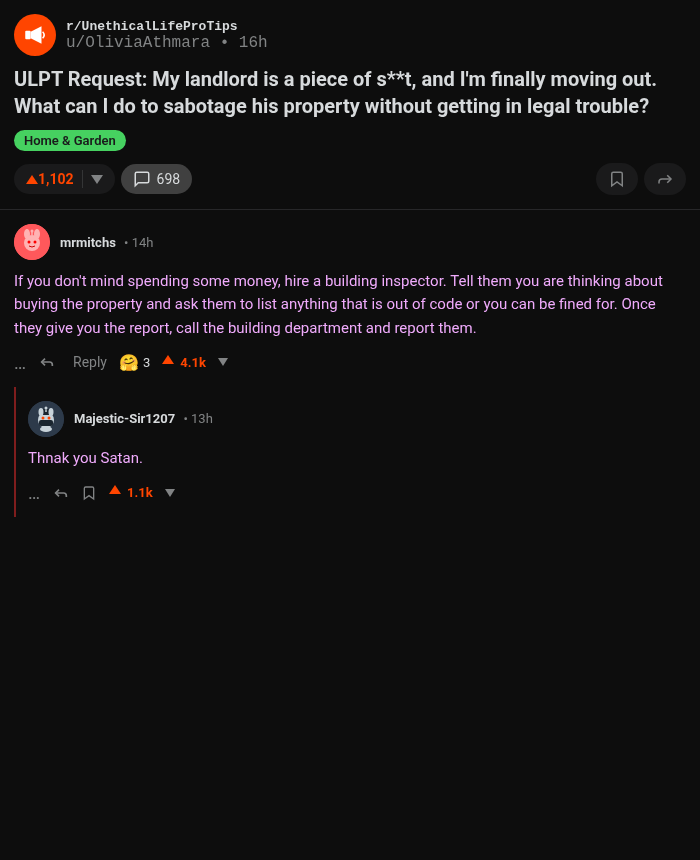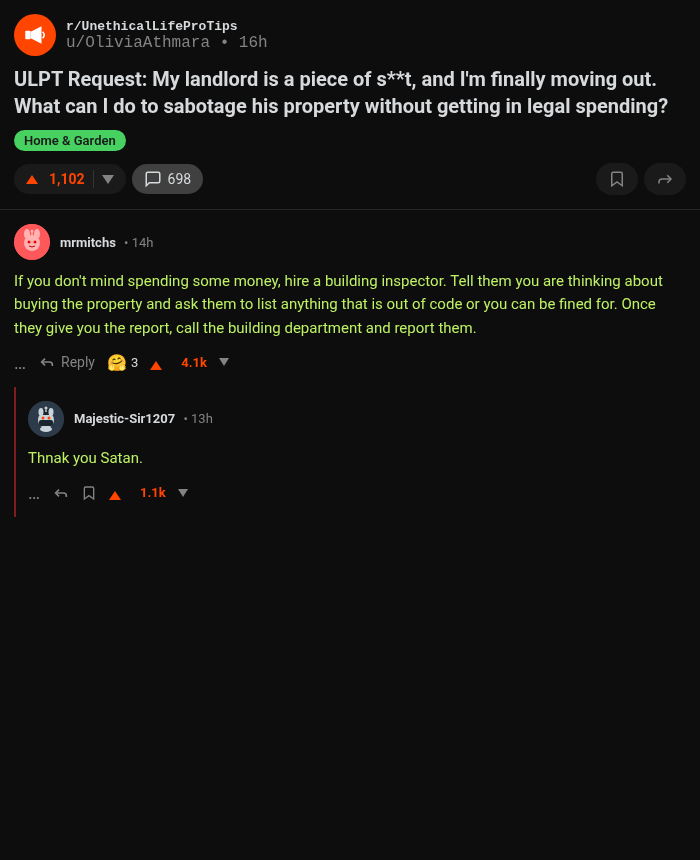--- a/index.html
+++ b/index.html
@@ -95,21 +95,21 @@
       align-items: center;
       background: #1a1a1b;
       border-radius: 20px;
       padding: 6px 12px;
       gap: 8px;
     }
 
     .upvote-btn {
       display: flex;
       align-items: center;
-      gap: 11px;
+      gap: 0;
       color: #ff4500;
       font-size: 14px;
       font-weight: 700;
       cursor: pointer;
     }
 
     .downvote-btn {
       display: flex;
       align-items: center;
       color: #818384;
@@ -200,45 +200,45 @@
       color: #d7dadc;
     }
 
     .comment-time {
       color: #818384;
       margin-left: 5px;
     }
 
     .comment-body {
       font-size: 15px;
-      color: #bef264;
+      color: #f0abfc;
       line-height: 1.55;
       margin-bottom: 12px;
     }
 
     .comment-actions {
       display: flex;
       align-items: center;
       gap: 12px;
       padding-bottom: 14px;
     }
 
     .comment-action-btn {
       display: flex;
+      align-items: flex-start;
+      gap: 6px;
+      color: #818384;
+      font-size: 13px;
+      cursor: pointer;
+    }
+
+    .reply-btn-group {
+      display: flex;
       align-items: flex-end;
-      gap: 19px;
-      color: #818384;
-      font-size: 13px;
-      cursor: pointer;
-    }
-
-    .reply-btn-group {
-      display: flex;
-      align-items: flex-end;
-      gap: 6px;
+      gap: 18px;
       color: #818384;
       font-size: 14px;
       cursor: pointer;
     }
 
     .award-group {
       display: flex;
       align-items: center;
       gap: 4px;
       font-size: 13px;
@@ -320,21 +320,21 @@
       <span class="subreddit-name">r/UnethicalLifeProTips</span>
       <span class="post-author-time">
         <span>u/OliviaAthmara</span>
         <span> • </span>
         <span>16h</span>
       </span>
     </div>
   </div>
 
   
-  <div class="post-title">ULPT Request: My landlord is a piece of s**t, and I'm finally moving out. What can I do to sabotage his property without getting in legal spending?</div>
+  <div class="post-title">ULPT Request: My landlord is a piece of s**t, and I'm finally moving out. What can I do to sabotage his property without getting in legal trouble?</div>
 
   
   <span class="flair-tag">Home &amp; Garden</span>
 
   
 
   
   <div class="post-actions">
     <div class="vote-group">
       <div class="upvote-btn">

